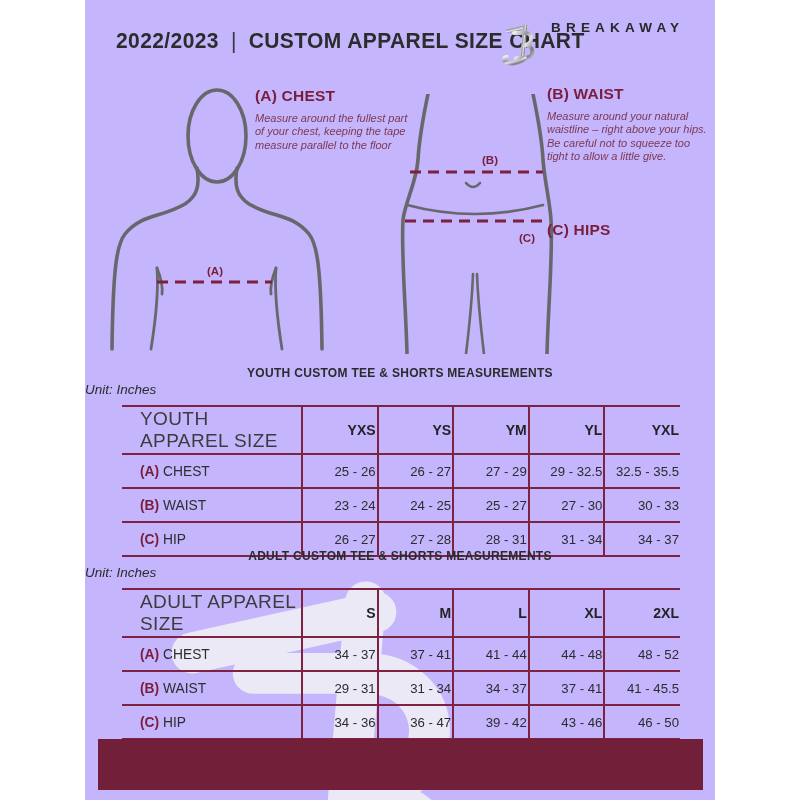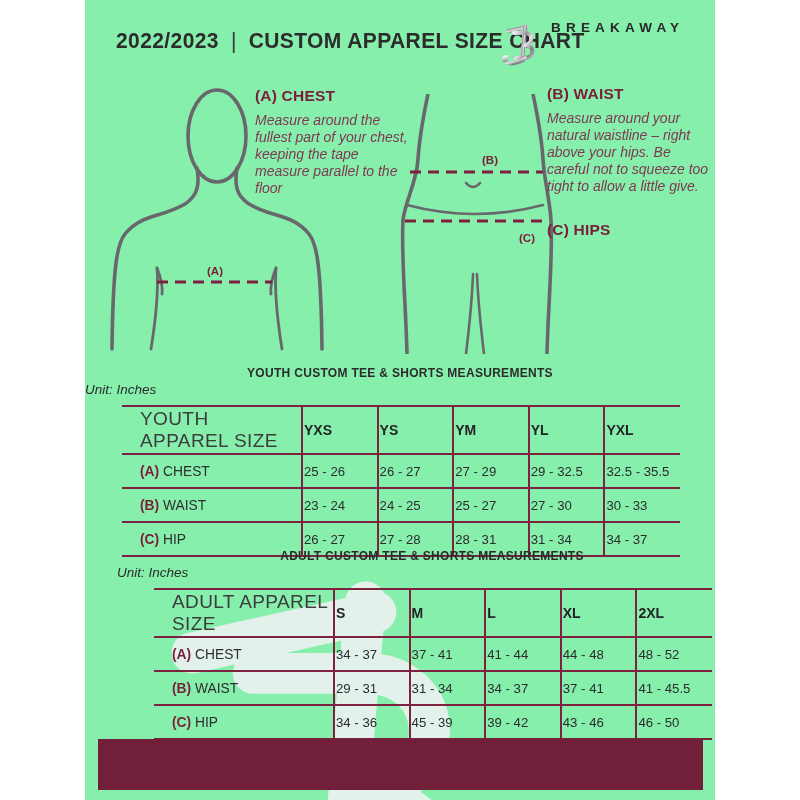--- a/index.html
+++ b/index.html
@@ -1,52 +1,52 @@
 <!DOCTYPE html>
 <html><head>
 <meta charset="utf-8">
 <style>
   html,body { margin:0; padding:0; background:#ffffff; }
   body { width:800px; height:800px; position:relative; font-family:"Liberation Sans", sans-serif; }
 
   .doc { position:absolute; left:85px; top:0; width:630px; height:800px;
-         background:#86efac; overflow:hidden; }
+         background:#c4b5fd; overflow:hidden; }
 
   
   .header-title { position:absolute; left:31px; top:28px; display:flex; align-items:baseline;
                   font-weight:bold; font-size:21px; color:#2c2c2d; letter-spacing:0.4px;
                   white-space:nowrap; transform:scaleY(1.06); transform-origin:left top; }
   .header-title .divider { margin:0 12px; font-weight:400; color:#3a3a3b; }
   .brand { position:absolute; left:414px; top:20px; display:flex; align-items:flex-start; gap:6px; }
   .brand-name { font-weight:bold; font-size:13.5px; letter-spacing:5.2px; color:#28282a; }
 
   
   .diagrams { position:absolute; left:0; top:85px; width:630px; height:292px; }
   .fig-upper { position:absolute; left:24px; top:1px; }
   .fig-lower { position:absolute; left:305px; top:9px; }
   .instr { position:absolute; }
   .instr h3 { margin:0 0 7px 0; font-size:15.5px; font-weight:bold; color:#7a1d3b; letter-spacing:0.2px; }
-  .instr p  { margin:0; font-style:italic; font-size:14px; line-height:1.21; color:#7e3952; white-space:pre-line; }
+  .instr p  { margin:0; font-style:italic; font-size:11px; line-height:1.21; color:#7e3952; white-space:pre-line; }
   .instr.chest { left:170px; top:2px;   width:154px; }
   .instr.waist { left:462px; top:0;     width:164px; }
   .instr.hips  { left:462px; top:136px; width:168px; }
 
   
   .watermark { position:absolute; left:15px; top:540px; opacity:0.85; pointer-events:none; }
 
   
   .section { position:absolute; left:0; width:630px; }
   .section-youth { top:366px; }
-  .section-adult { top:549px;padding-left:32px; }
+  .section-adult { top:549px; }
   .tbl-title { text-align:center; font-weight:bold; font-size:12px; color:#2b2b2c; letter-spacing:0.3px; }
   .tbl-unit  { font-style:italic; font-size:13.5px; color:#2b2b2c; margin-top:2px; }
   .size-table { margin:8px 0 0 37px; border-collapse:collapse; table-layout:fixed; width:558px;
                 border-top:2.5px solid #7d2240; }
   .size-table td { border-bottom:2.3px solid #7d2240; vertical-align:middle; }
-  .size-table td + td { border-left:2px solid #7d2240; text-align:left; }
+  .size-table td + td { border-left:2px solid #7d2240; text-align:right; }
   .size-table tr.head td { height:33px; }
   .size-table tr.data td { height:30px; }
   .cell-label { padding-left:18px; font-size:13.8px; color:#2e2e2f; }
   tr.head .cell-label { font-size:19px; color:#3c3c3e; letter-spacing:0.4px; }
   .size-col { font-weight:bold; font-size:14px; color:#242426; }
   .val { font-size:13.2px; color:#2c2c2e;border-radius:10px; }
   .pfx { font-weight:bold; color:#7a1d3b; }
 
   
   .footer-bar { position:absolute; left:13px; top:739px; width:605px; height:51px; background:#72203a; }
@@ -222,21 +222,21 @@
         <td class="cell-label"><span class="pfx">(B)</span> <span>WAIST</span></td>
         <td class="val">29 - 31</td>
         <td class="val">31 - 34</td>
         <td class="val">34 - 37</td>
         <td class="val">37 - 41</td>
         <td class="val">41 - 45.5</td>
       </tr>
       <tr class="data">
         <td class="cell-label"><span class="pfx">(C)</span> <span>HIP</span></td>
         <td class="val">34 - 36</td>
-        <td class="val">45 - 39</td>
+        <td class="val">36 - 47</td>
         <td class="val">39 - 42</td>
         <td class="val">43 - 46</td>
         <td class="val">46 - 50</td>
       </tr>
     </tbody>
       </table>
   </div>
 
   <div class="footer-bar"></div>
 </div>

